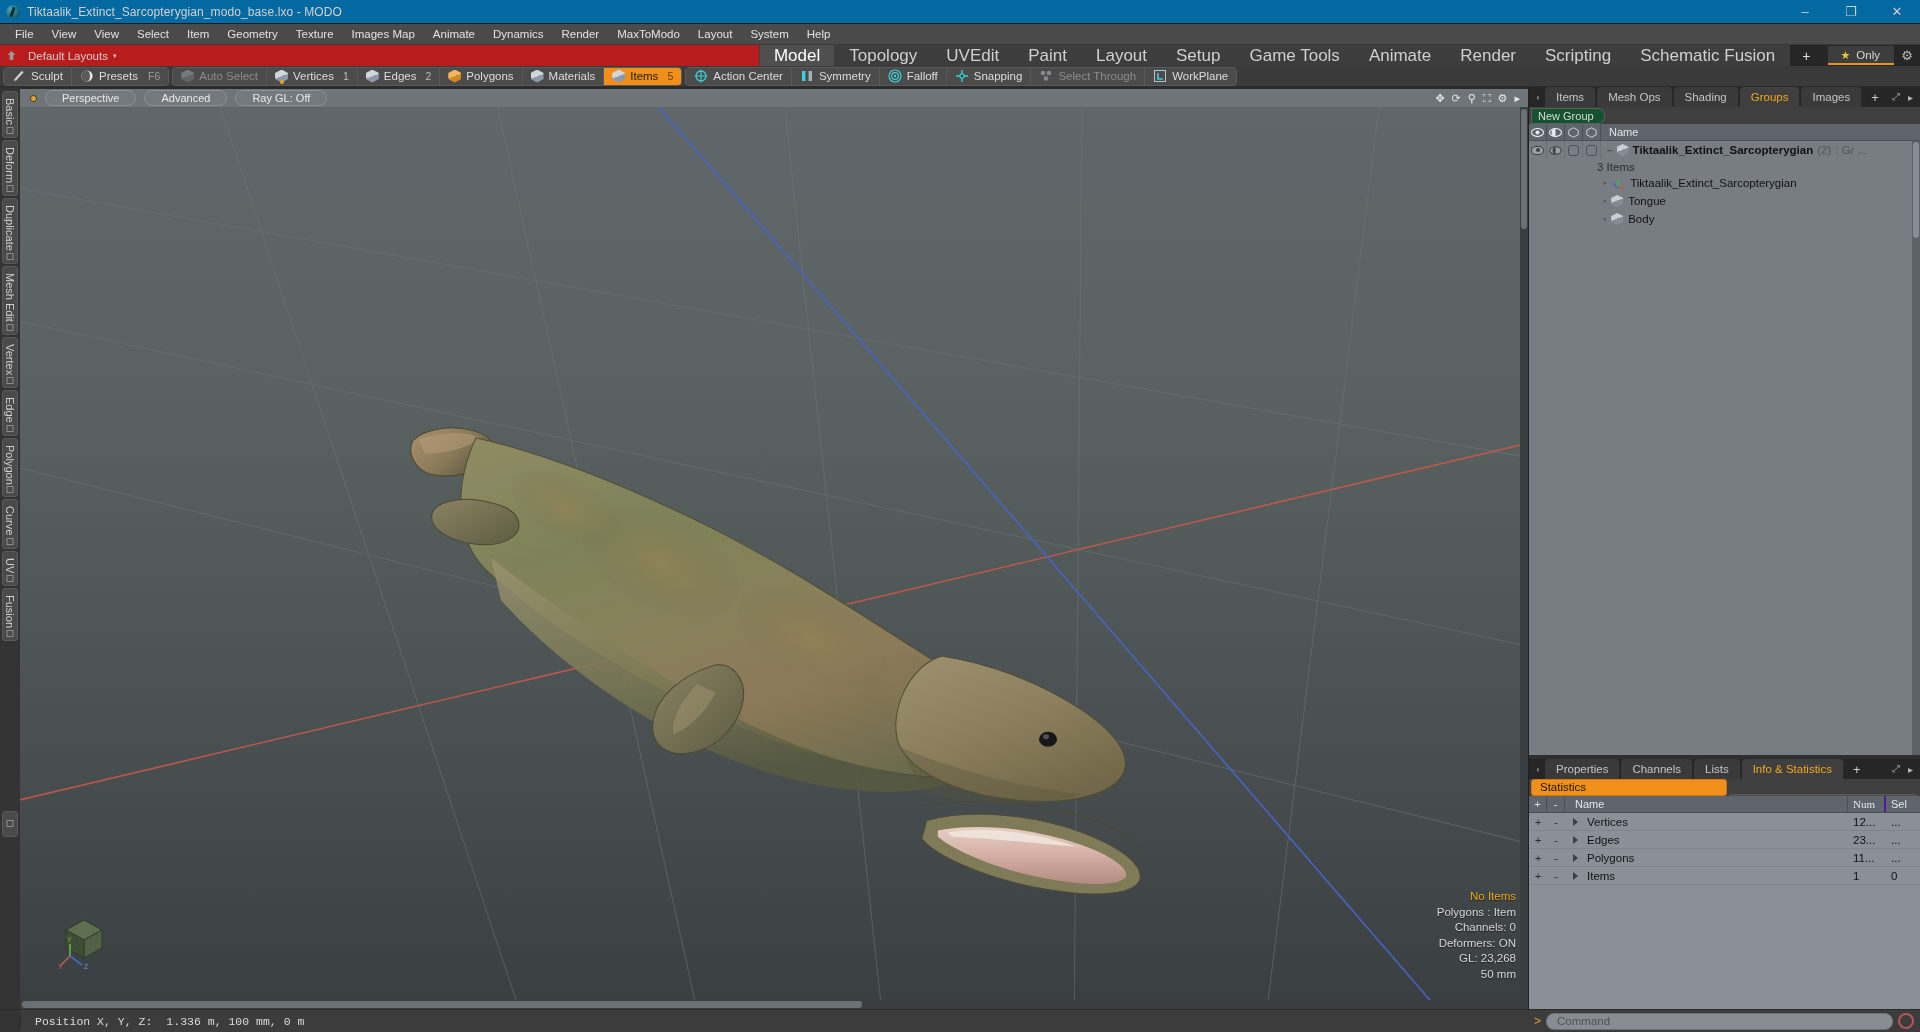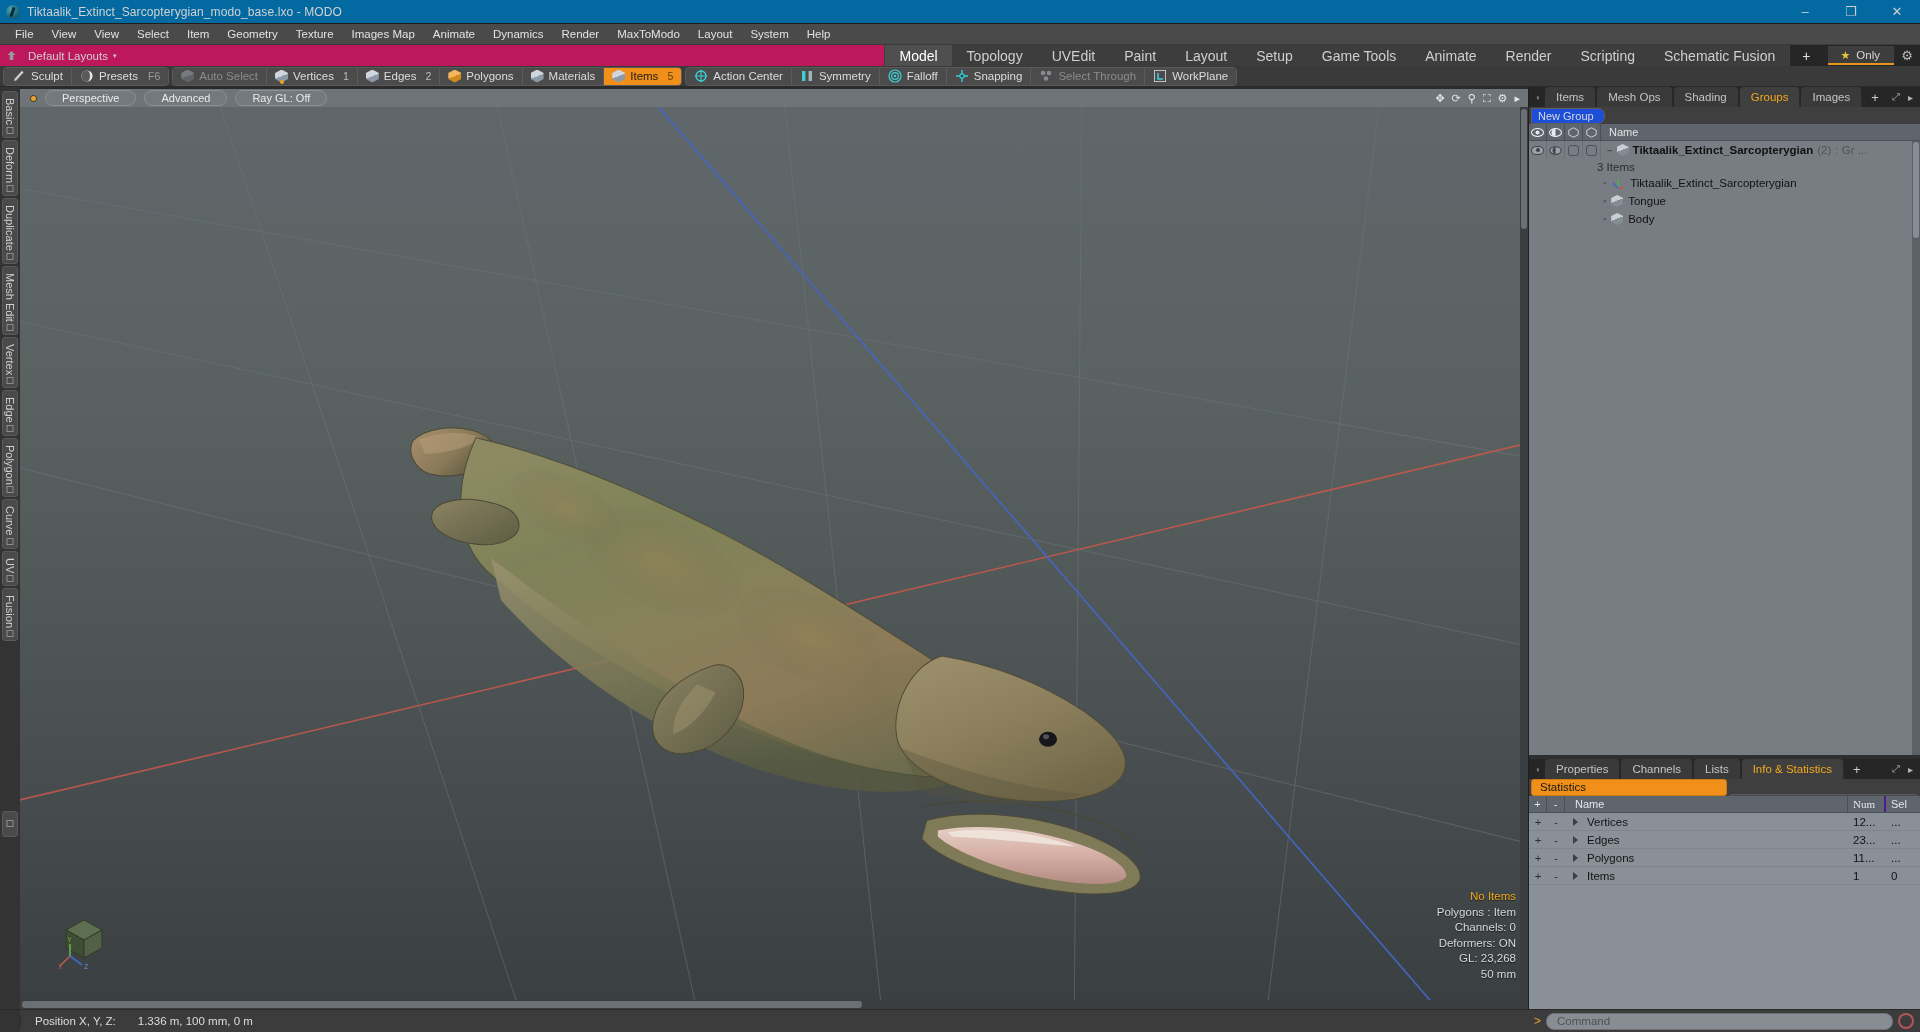--- a/index.html
+++ b/index.html
@@ -38,33 +38,33 @@
   .menubar {
     height: 21px; background: #4a4a4a; display: flex; align-items: center;
     padding-left: 6px; flex: 0 0 21px; border-bottom: 1px solid #3a3a3a;
   }
   .menu-item {
     font-size: 11.5px; color: #e2e2e2; padding: 2px 9px; line-height: 15px; white-space: nowrap;
   }
 
   
   .layoutbar {
-    height: 21px; background: #be185d; display: flex; align-items: stretch;
+    height: 21px; background: #b91c1c; display: flex; align-items: stretch;
     flex: 0 0 21px; position: relative;
   }
   .layout-home {
     width: 22px; display: flex; align-items: center; justify-content: center; color: #9a9a9a; font-size: 10px;
   }
   .layout-label {
     display: flex; align-items: center; font-size: 11.5px; color: #cfcfcf; padding: 0 6px;
   }
   .layout-label .caret { margin-left: 5px; font-size: 7px; color: #cfcfcf; }
   .ltabs { display: flex; align-items: stretch; margin-left: auto; }
   .ltab {
-    font-size: 14px; color: #cfcfcf; padding: 0 14px; display: flex; align-items: center;
+    font-size: 17px; color: #cfcfcf; padding: 0 14px; display: flex; align-items: center;
     border-left: 1px solid #3e3e3e; background: #3d3d3d; white-space: nowrap;
   }
   .ltab.active { background: #4f4f4f; color: #fff; }
   .ltab.plus { padding: 0 12px; font-size: 14px; color: #e0e0e0; background: #262626; border-left: 1px solid #3e3e3e; }
   .right-tools { display: flex; align-items: center; gap: 0; background: #262626; padding-left: 6px; }
   .only-btn {
     display: flex; align-items: center; gap: 6px; font-size: 11.5px; color: #d8d8d8;
     background: #3d3d3d; border-bottom: 2px solid #e8951f; padding: 2px 14px 1px 12px; height: 19px;
   }
   .only-btn .star { color: #e8c33a; font-size: 11px; }
@@ -172,21 +172,21 @@
     background: #3a3a3a; border-right: 1px solid #2a2a2a; border-radius: 4px 4px 0 0; margin-right: 1px;
     white-space: nowrap;
   }
   .ptab.active { background: #3f3f3f; color: #f0a81b; }
   .ptab.plus { background: transparent; border: none; padding: 0 8px; color: #cfcfcf; font-size: 13px; }
   .ptab-right { margin-left: auto; display: flex; align-items: center; gap: 8px; padding-right: 7px; color: #b5b5b5; font-size: 10px; }
 
   .panel-body { background: #6e747a; flex: 1 1 auto; display: flex; flex-direction: column; min-height: 0; position: relative; }
   .newgroup-row { background: #3f3f3f; height: 17px; display: flex; align-items: center; padding: 0 2px; flex: 0 0 17px;}
   .newgroup-btn {
-    font-size: 11px; color: #d8d8d8; background: #1d4ed8; border: 1px solid #5e5e5e;
+    font-size: 11px; color: #d8d8d8; background: #14532d; border: 1px solid #5e5e5e;
     border-radius: 0 7px 7px 0; padding: 0 10px 0 6px; line-height: 14px;
   }
   .tree-head {
     display: flex; align-items: stretch; height: 17px; background: #5e656c; flex: 0 0 17px;
     border-bottom: 1px solid #4a5057; font-size: 11px; color: #dfe3e6;
   }
   .th-ic { width: 18px; border-right: 1px solid #4a5057; display: flex; align-items: center; justify-content: center; }
   .th-name { flex: 1 1 auto; display: flex; align-items: center; padding-left: 8px; }
   .tree-body { flex: 1 1 auto; background: #777d83; overflow: hidden; position: relative; }
   .tree-row { display: flex; align-items: stretch; height: 18px; font-size: 11.5px; color: #111; }
@@ -234,22 +234,22 @@
   .tri { width:0;height:0;border-left:5px solid #3a3f44;border-top:4px solid transparent;border-bottom:4px solid transparent;}
   .stat-blank { background: #8a9098; flex: 1 1 auto; }
 
   
   .statusbar {
     height: 23px; flex: 0 0 23px; background: #3c3c3c; display: flex; align-items: center;
     border-top: 1px solid #2a2a2a;
   }
   .sb-left { width: 20px; height: 100%; background: #333; }
   .sb-pos {
-    font-size: 11.5px; color: #dcdcdc; padding-left: 14px; display: flex; align-items: center; gap: 22px;
-    flex: 1 1 auto; border-left: 1px solid #2a2a2a;
+    font-size: 11.5px; color: #dcdcdc; padding-left: 14px; display: flex; align-items: center; gap: 14px;
+    flex: 1 1 auto; border-left: 1px solid #2a2a2a; font-family: Liberation Mono, monospace;
   }
   .sb-cmdwrap { width: 392px; flex: 0 0 392px; display: flex; align-items: center; gap: 5px; padding: 0 6px; height: 100%; }
   .sb-chev { color: #e0a22a; font-size: 12px; }
   .cmd-input {
     flex: 1 1 auto; height: 17px; background: #878d93; border: 1px solid #6b7178; border-radius: 8px;
     font-size: 11.5px; color: #3e4348; padding: 0 10px; font-family: "Liberation Sans", sans-serif;
   }
   .cmd-input::placeholder { color: #4d5358; }
   .rec-btn { width: 16px; height: 16px; border-radius: 50%; border: 2px solid #b5555a; }
 </style>

